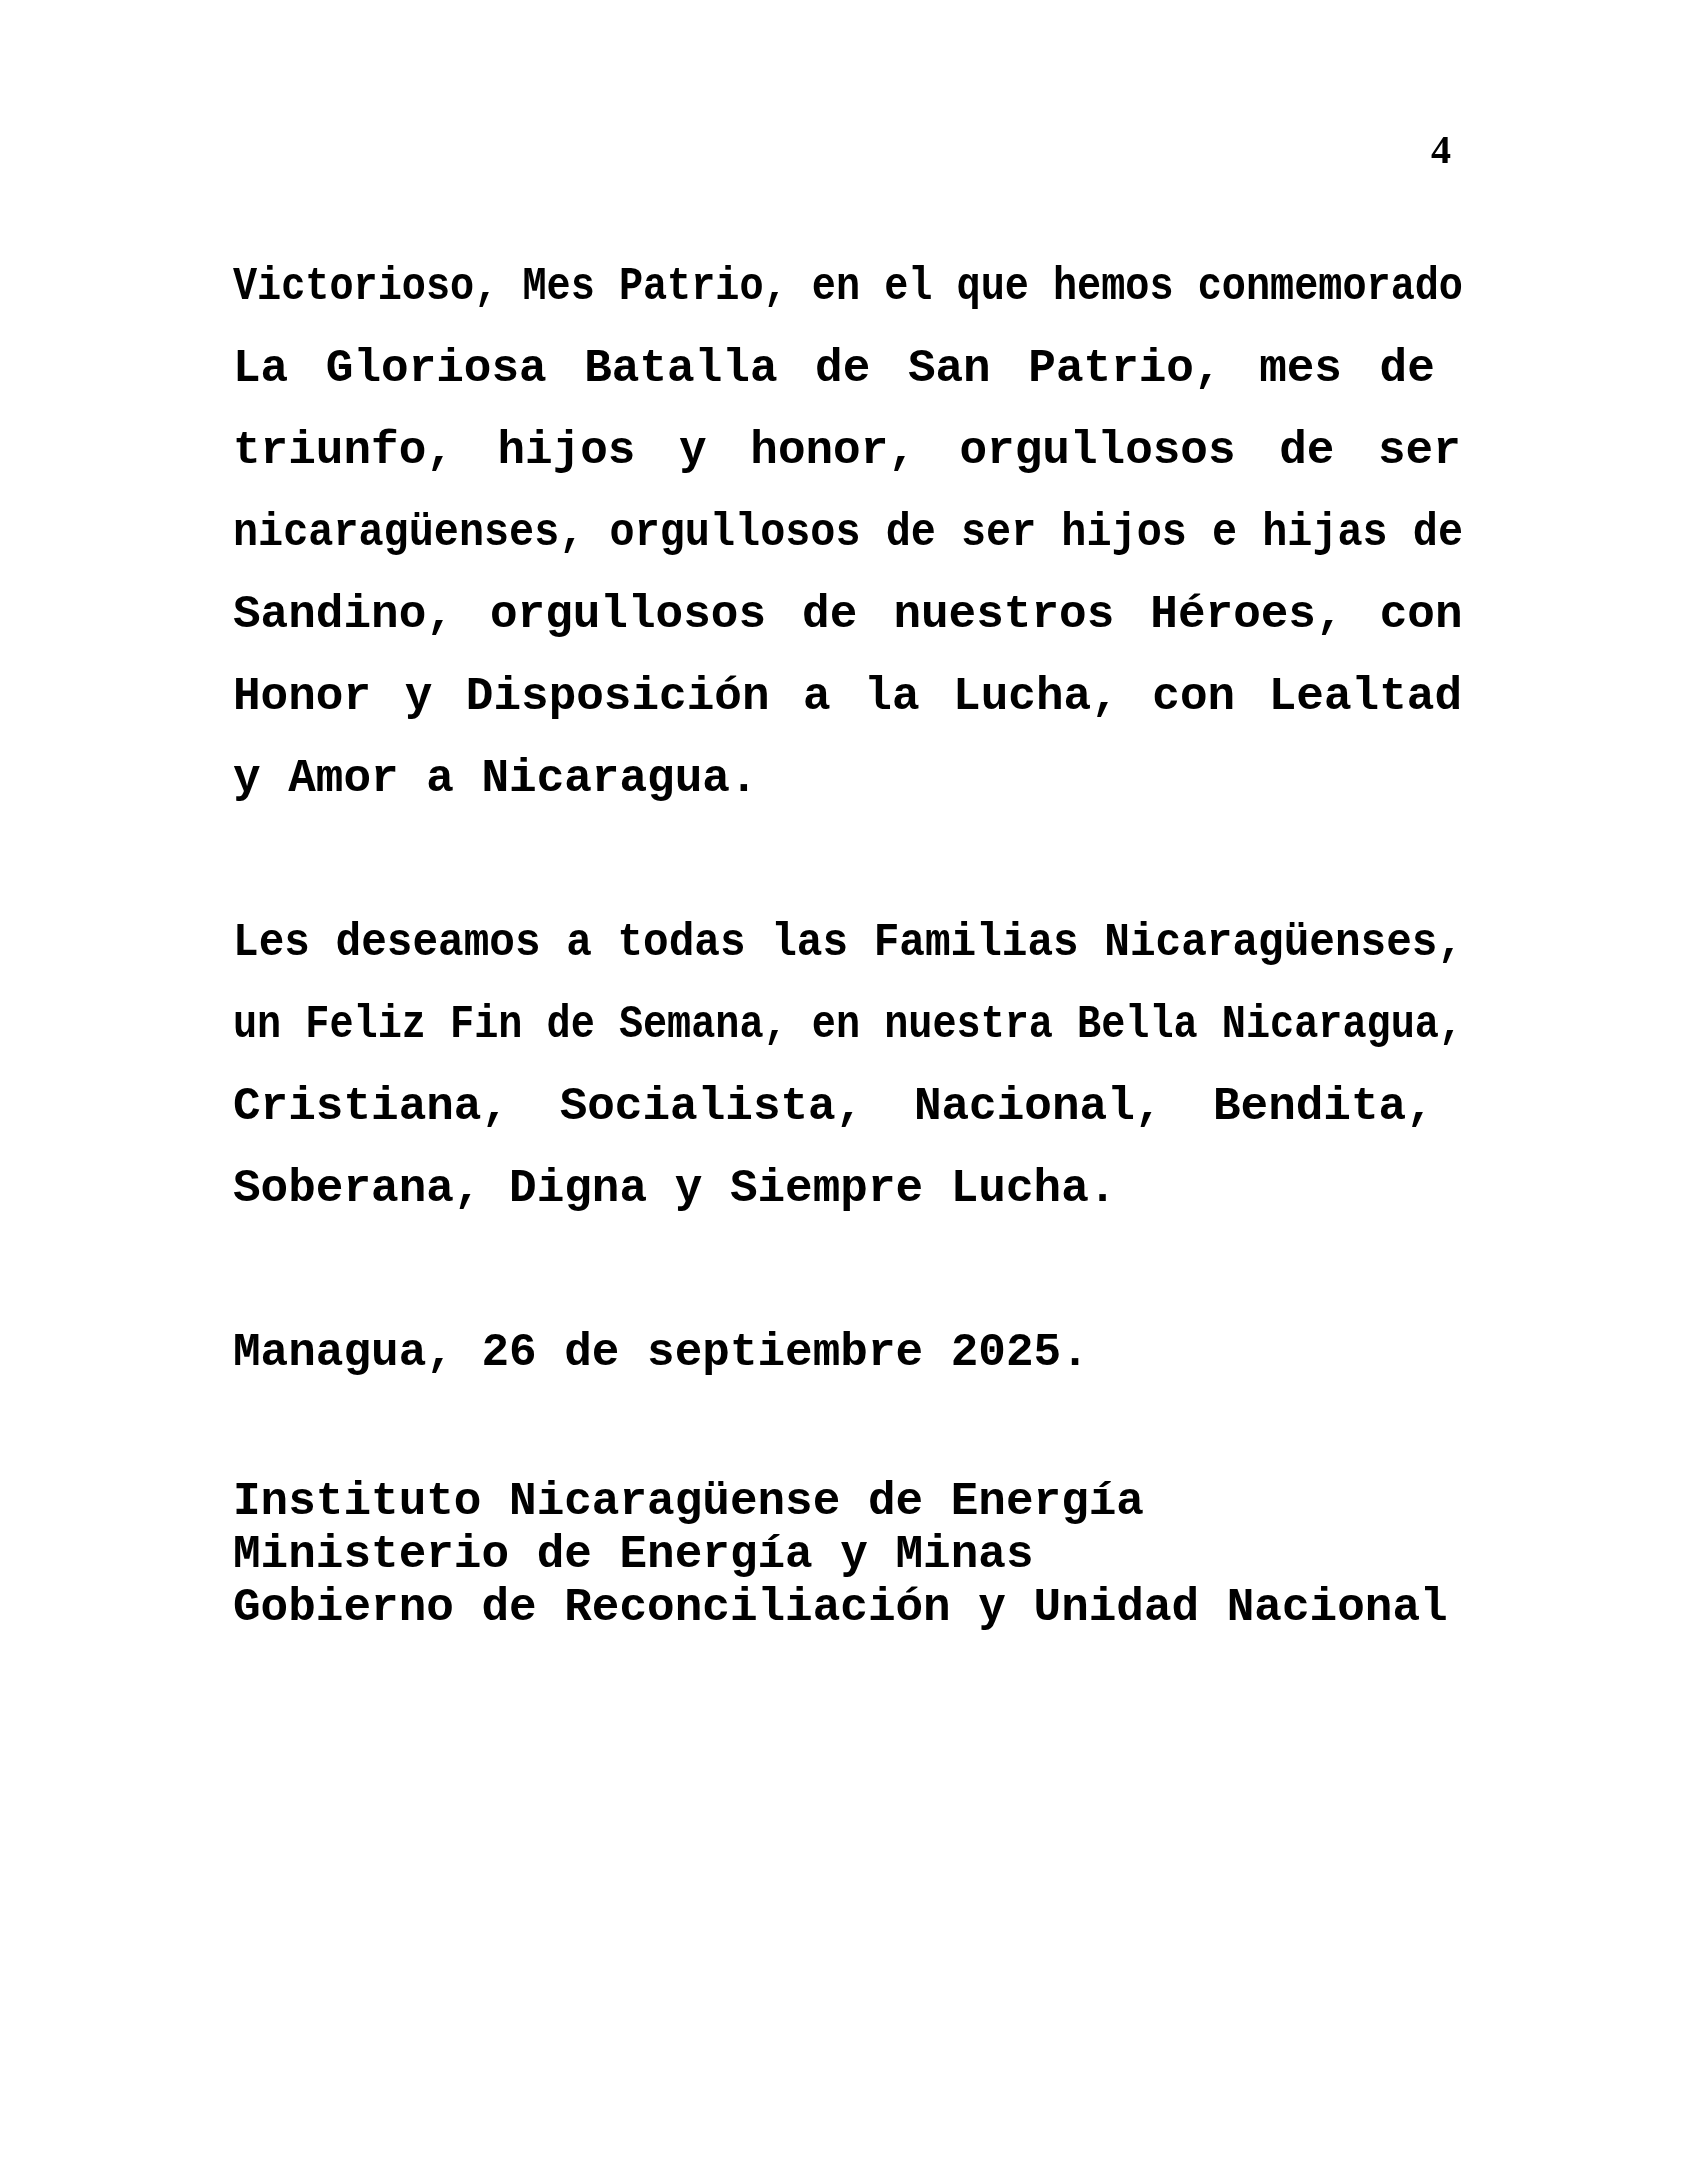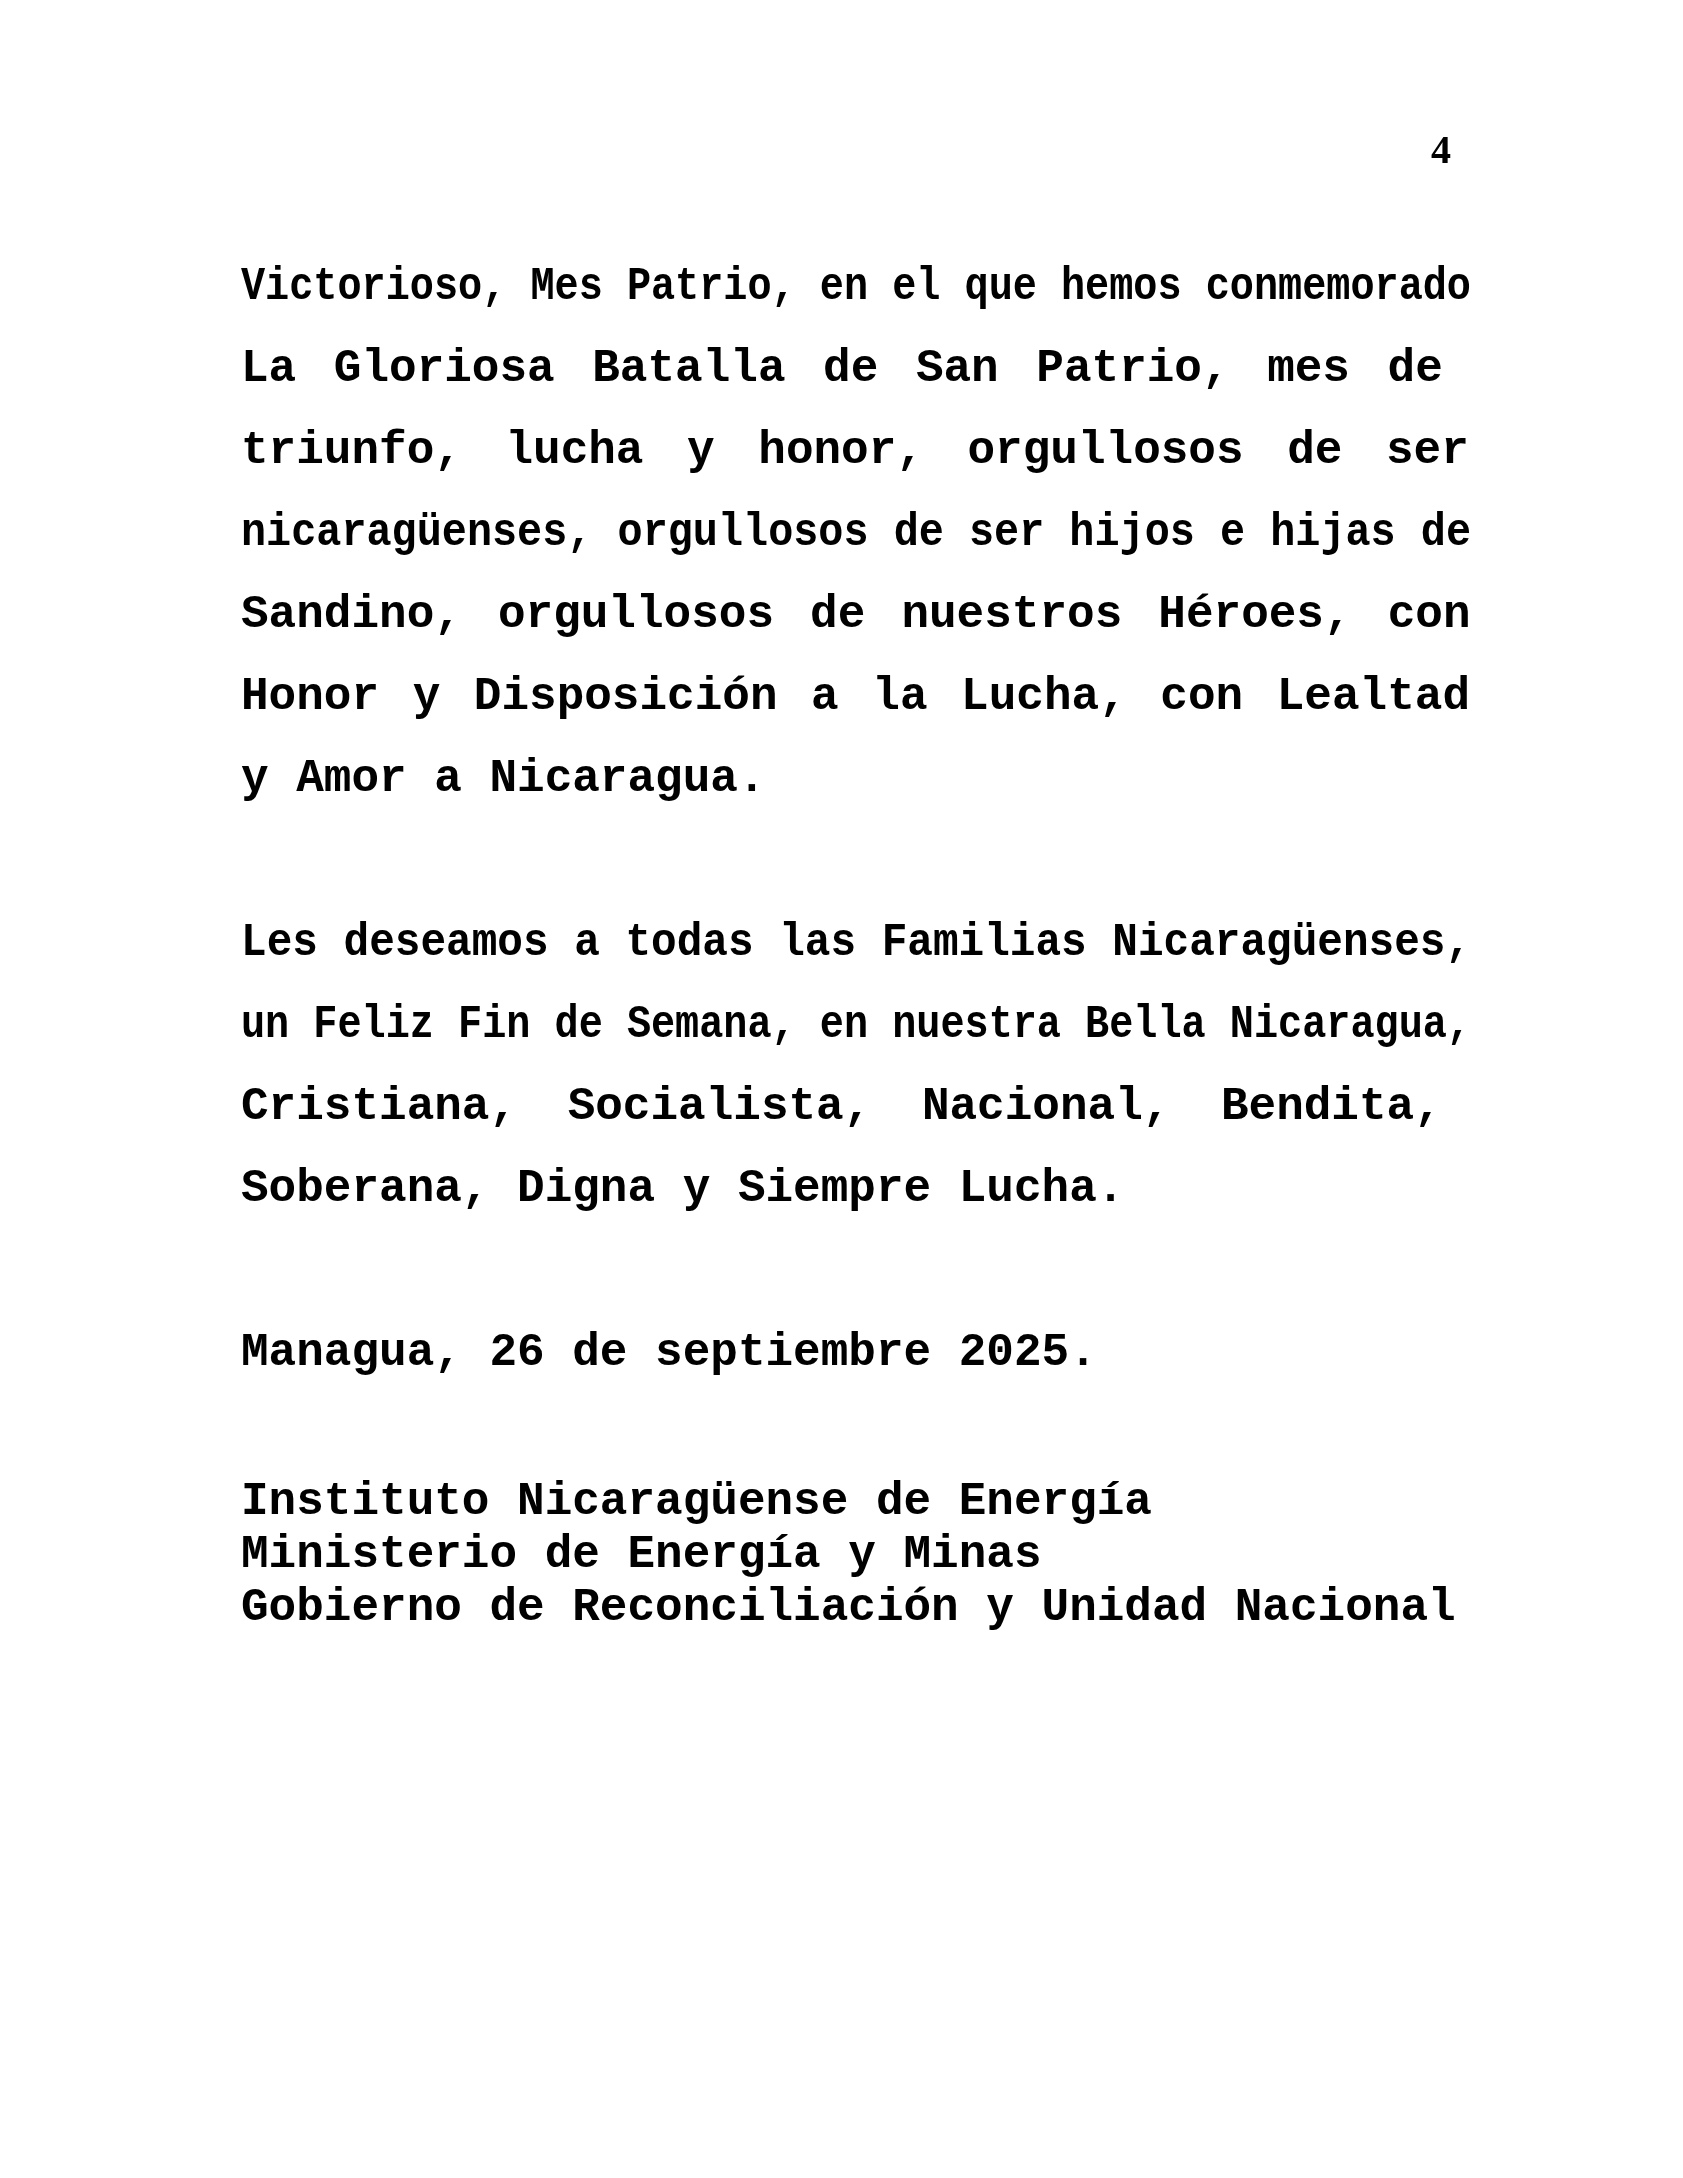--- a/index.html
+++ b/index.html
@@ -28,21 +28,21 @@
     width: 1218px;
     text-align: right;
     font-family: "Liberation Serif", serif;
     font-weight: bold;
     font-size: 40px;
     line-height: 45px;
     color: #000000;
   }
   .content {
     position: absolute;
-    left: 241px;
+    left: 233px;
     top: 246px;
     width: 1218px;
     font-family: "Liberation Mono", monospace;
     font-weight: bold;
     font-size: 46px;
     color: #000000;
   }
   .para { margin: 0 0 82px 0; }
   .para:last-child { margin-bottom: 0; }
   .line {
@@ -66,21 +66,21 @@
 
 <div class="page">
 
   <div class="pagenum">4</div>
 
   <div class="content">
 
     <div class="para">
       <div class="line j"><span style="transform-origin: left center; transform: scaleX(0.873676);">Victorioso, Mes Patrio, en el que hemos conmemorado</span></div>
       <div class="line j"><span style="word-spacing: 10px;">La Gloriosa Batalla de San Patrio, mes de</span></div>
-      <div class="line j"><span style="word-spacing: 16px;">triunfo, lucha y honor, orgullosos de ser</span></div>
+      <div class="line j"><span style="word-spacing: 16px;">triunfo, hijos y honor, orgullosos de ser</span></div>
       <div class="line j"><span style="transform-origin: left center; transform: scaleX(0.909343);">nicaragüenses, orgullosos de ser hijos e hijas de</span></div>
       <div class="line j"><span style="word-spacing: 8.5px;">Sandino, orgullosos de nuestros Héroes, con</span></div>
       <div class="line j"><span style="word-spacing: 6px;">Honor y Disposición a la Lucha, con Lealtad</span></div>
       <div class="line"><span>y Amor a Nicaragua.</span></div>
     </div>
 
     <div class="para">
       <div class="line j"><span style="transform-origin: left center; transform: scaleX(0.928291);">Les deseamos a todas las Familias Nicaragüenses,</span></div>
       <div class="line j"><span style="transform-origin: left center; transform: scaleX(0.873676);">un Feliz Fin de Semana, en nuestra Bella Nicaragua,</span></div>
       <div class="line j"><span style="word-spacing: 23px;">Cristiana, Socialista, Nacional, Bendita,</span></div>

